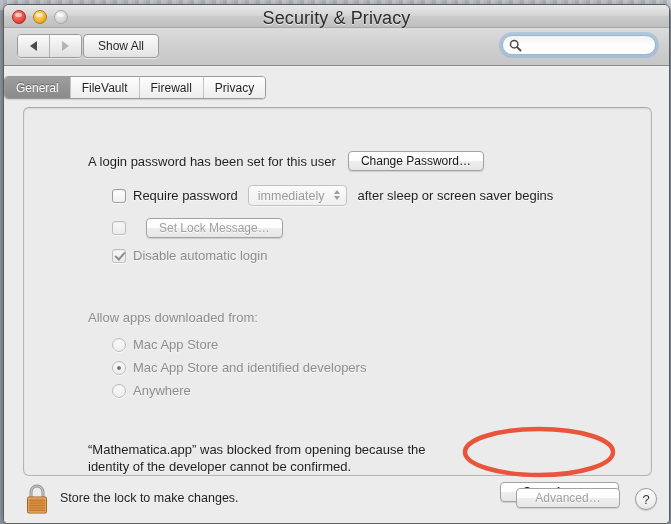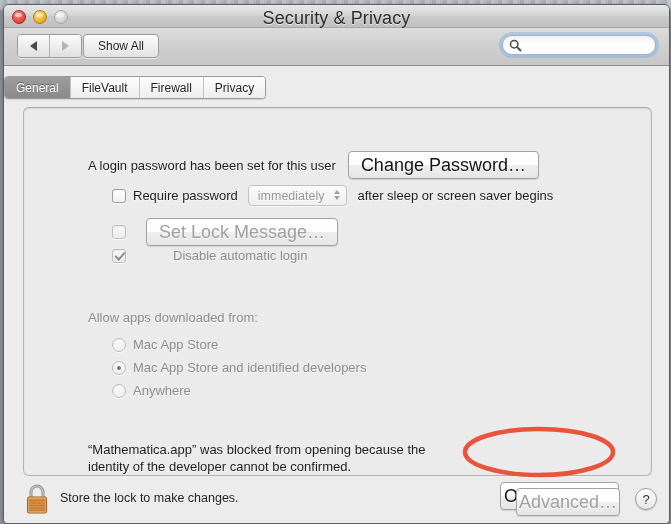--- a/index.html
+++ b/index.html
@@ -235,23 +235,23 @@
     color: #1e1e1e;
   }
   .muted { color: #8c8c8c; }
   .label-text { text-shadow: 0 1px 0 rgba(255,255,255,.65); }
 
   
   .push-btn {
     display: inline-flex;
     align-items: center;
     justify-content: center;
-    height: 28px;
+    height: 20px;
     padding: 0 12px;
-    font-size: 18px;
+    font-size: 12px;
     color: #141414;
     border: 1px solid #a2a2a2;
     border-radius: 4px;
     background: linear-gradient(to bottom, #fefefe 0%, #fdfdfd 48%, #eeeeee 52%, #e6e6e6 100%);
     box-shadow: 0 1px 1px rgba(0,0,0,.13), inset 0 1px 0 #fff;
     text-shadow: 0 1px 0 rgba(255,255,255,.85);
     white-space: nowrap;
     box-sizing: border-box;
   }
   .push-btn.disabled { color: #a0a0a0; text-shadow: 0 1px 0 rgba(255,255,255,.7); }
@@ -480,21 +480,21 @@
         <span class="label-text" style="margin-left:10px;">after sleep or screen saver begins</span>
       </div>
 
       <div class="row" style="left:88px; top:110px;">
         <span class="cb dim"></span>
         <span class="push-btn disabled" style="margin-left:13px;">
           <span>Set Lock Message…</span>
         </span>
       </div>
 
-      <div class="row" style="left:88px; top:140px;gap:40px;">
+      <div class="row" style="left:88px; top:140px;">
         <span class="cb dim checked"></span>
         <span class="label-text muted">Disable automatic login</span>
       </div>
 
       <div class="row" style="left:64px; top:202px;">
         <span class="label-text muted">Allow apps downloaded from:</span>
       </div>
 
       <div class="row" style="left:88px; top:229px;">
         <span class="rb"></span>

